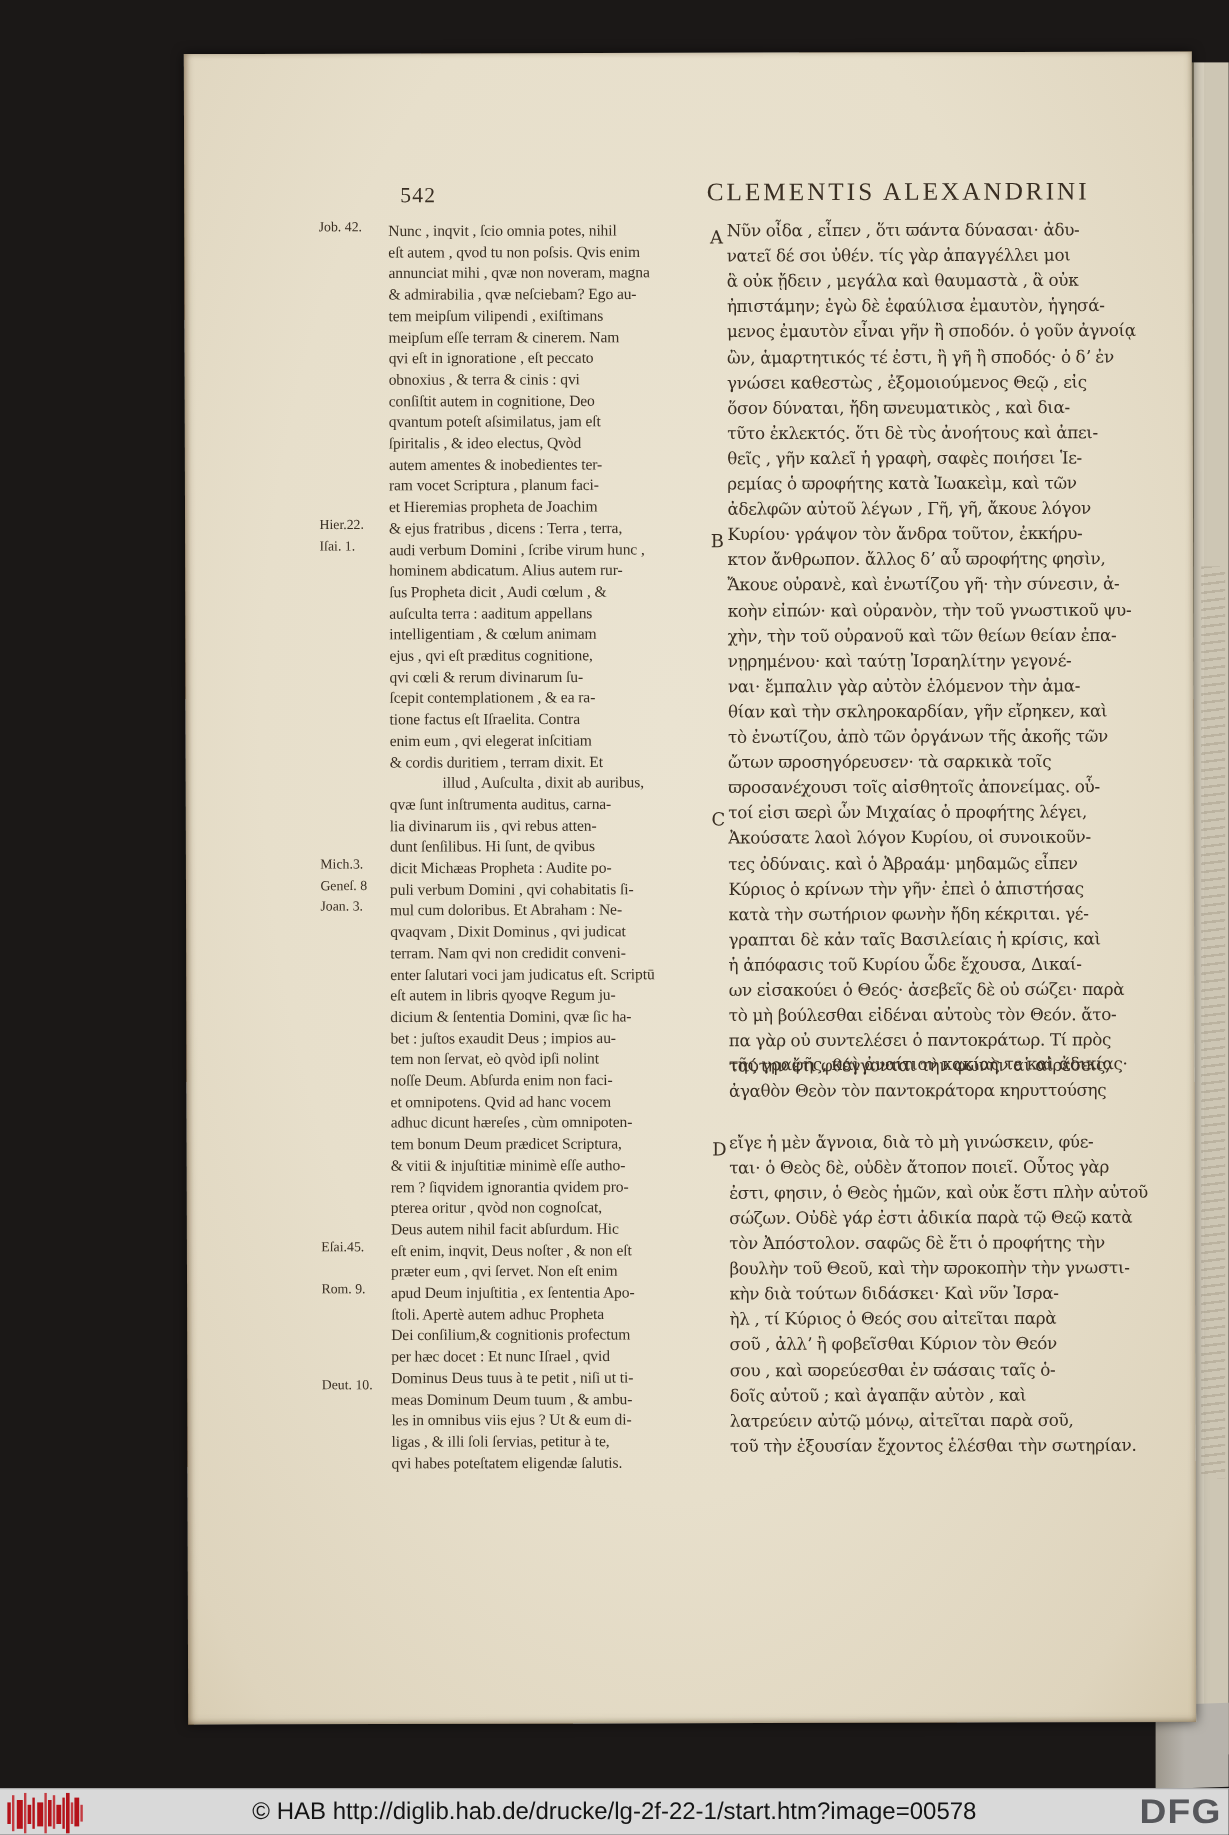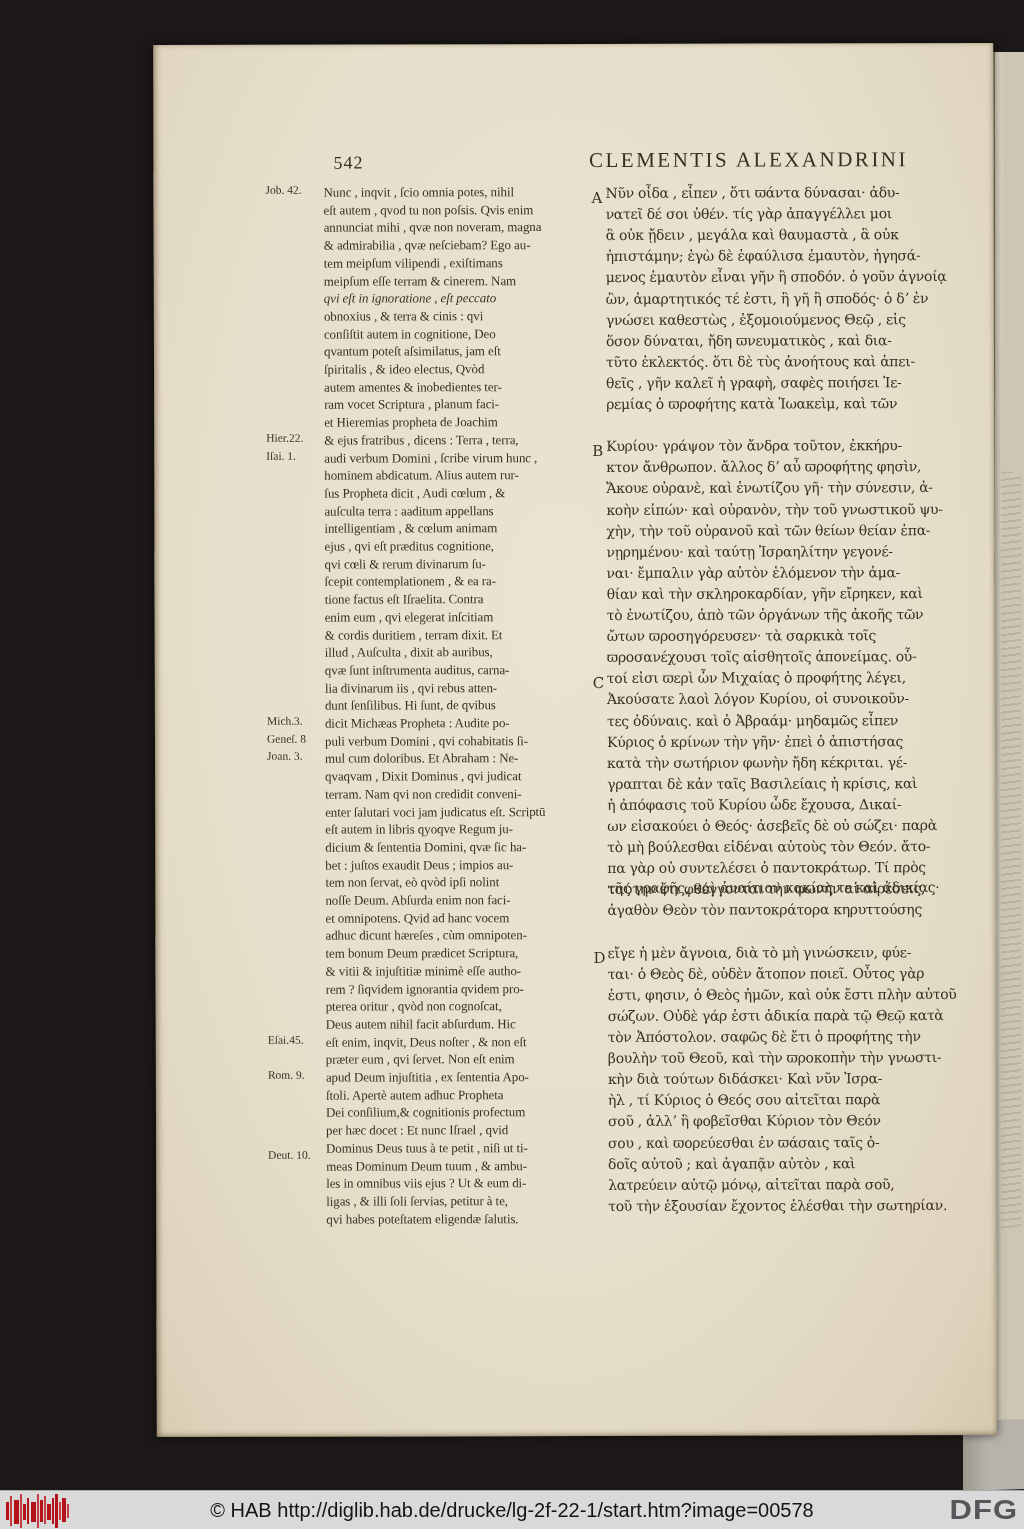--- a/index.html
+++ b/index.html
@@ -70,41 +70,41 @@
   <div class="page">
     <div class="folio">542</div>
     <div class="running-title">CLEMENTIS ALEXANDRINI</div>
     <div class="latin-col">
         <div class="tline" style="top: 0px;">Nunc , inqvit , ſcio omnia potes, nihil</div>
         <div class="tline" style="top: 17.7px;">eſt autem , qvod tu non poſsis. Qvis enim</div>
         <div class="tline" style="top: 35.4px;">annunciat mihi , qvæ non noveram, magna</div>
         <div class="tline" style="top: 53.1px;">&amp; admirabilia ,  qvæ neſciebam? Ego au-</div>
         <div class="tline" style="top: 70.8px;">tem  meipſum  vilipendi ,  exiſtimans</div>
         <div class="tline" style="top: 88.5px;">meipſum eſſe terram &amp; cinerem.  Nam</div>
-        <div class="tline" style="top: 106.2px; font-style: italic;">qvi  eſt  in  ignoratione ,  eſt  peccato</div>
+        <div class="tline" style="top: 106.2px;">qvi  eſt  in  ignoratione ,  eſt  peccato</div>
         <div class="tline" style="top: 123.9px;">obnoxius ,  &amp;  terra  &amp;  cinis  :  qvi</div>
         <div class="tline" style="top: 141.6px;">conſiſtit  autem  in  cognitione,  Deo</div>
         <div class="tline" style="top: 159.3px;">qvantum poteſt  aſsimilatus,  jam  eſt</div>
         <div class="tline" style="top: 177px;">ſpiritalis  ,  &amp;  ideo  electus,   Qvòd</div>
         <div class="tline" style="top: 194.7px;">autem  amentes  &amp;  inobedientes  ter-</div>
         <div class="tline" style="top: 212.4px;">ram  vocet  Scriptura ,  planum  faci-</div>
         <div class="tline" style="top: 230.1px;">et  Hieremias  propheta  de  Joachim</div>
         <div class="tline" style="top: 247.8px;">&amp; ejus fratribus ,  dicens : Terra , terra,</div>
         <div class="tline" style="top: 265.5px;">audi verbum Domini , ſcribe virum hunc ,</div>
         <div class="tline" style="top: 283.2px;">hominem abdicatum.   Alius autem rur-</div>
         <div class="tline" style="top: 300.9px;">ſus Propheta dicit ,  Audi cœlum  ,  &amp;</div>
         <div class="tline" style="top: 318.6px;">auſculta  terra  :  aaditum   appellans</div>
         <div class="tline" style="top: 336.3px;">intelligentiam ,  &amp;  cœlum  animam</div>
         <div class="tline" style="top: 354px;">ejus ,  qvi  eſt  præditus  cognitione,</div>
         <div class="tline" style="top: 371.7px;">qvi  cœli  &amp;  rerum  divinarum  ſu-</div>
         <div class="tline" style="top: 389.4px;">ſcepit  contemplationem ,  &amp;  ea  ra-</div>
         <div class="tline" style="top: 407.1px;">tione  factus  eſt  Iſraelita.   Contra</div>
         <div class="tline" style="top: 424.8px;">enim  eum ,  qvi  elegerat  inſcitiam</div>
         <div class="tline" style="top: 442.5px;">&amp; cordis duritiem ,  terram dixit.   Et</div>
-        <div class="tline" style="top: 460.2px;">illud  ,  Auſculta ,  dixit  ab  auribus,</div>
+        <div class="tline" style="top: 460.2px; margin-left: 44px;">illud  ,  Auſculta ,  dixit  ab  auribus,</div>
         <div class="tline" style="top: 477.9px;">qvæ ſunt  inſtrumenta auditus, carna-</div>
         <div class="tline" style="top: 495.6px;">lia  divinarum  iis ,  qvi rebus  atten-</div>
         <div class="tline" style="top: 513.3px;">dunt ſenſilibus.   Hi ſunt,  de qvibus</div>
         <div class="tline" style="top: 531px;">dicit Michæas Propheta  :   Audite po-</div>
         <div class="tline" style="top: 548.7px;">puli verbum Domini ,  qvi cohabitatis ſi-</div>
         <div class="tline" style="top: 566.4px;">mul cum doloribus.    Et Abraham : Ne-</div>
         <div class="tline" style="top: 584.1px;">qvaqvam ,  Dixit  Dominus ,  qvi judicat</div>
         <div class="tline" style="top: 601.8px;">terram.   Nam qvi non credidit conveni-</div>
         <div class="tline" style="top: 619.5px;">enter ſalutari voci jam judicatus eſt. Scriptū</div>
         <div class="tline" style="top: 637.2px;">eſt autem in libris qyoqve Regum ju-</div>
@@ -136,20 +136,21 @@
         <div class="tline" style="top: 21.1px;">νατεῖ δέ σοι ὐθέν.   τίς γὰρ ἀπαγγέλλει μοι</div>
         <div class="tline" style="top: 42.2px;">ἃ οὐκ ᾔδειν , μεγάλα καὶ θαυμαστὰ , ἃ οὐκ</div>
         <div class="tline" style="top: 63.3px;">ἠπιστάμην; ἐγὼ δὲ ἐφαύλισα ἐμαυτὸν, ἡγησά-</div>
         <div class="tline" style="top: 84.4px;">μενος ἐμαυτὸν εἶναι γῆν ἢ σποδόν. ὁ γοῦν ἀγνοίᾳ</div>
         <div class="tline" style="top: 105.5px;">ὢν, ἁμαρτητικός τέ ἐστι, ἢ γῆ ἢ σποδός· ὁ δʼ ἐν</div>
         <div class="tline" style="top: 126.6px;">γνώσει καθεστὼς , ἐξομοιούμενος Θεῷ , εἰς</div>
         <div class="tline" style="top: 147.7px;">ὅσον δύναται, ἤδη  ϖνευματικὸς ,  καὶ δια-</div>
         <div class="tline" style="top: 168.8px;">τῦτο ἐκλεκτός. ὅτι δὲ τὺς ἀνοήτους καὶ ἀπει-</div>
         <div class="tline" style="top: 189.9px;">θεῖς , γῆν καλεῖ ἡ γραφὴ, σαφὲς ποιήσει Ἱε-</div>
         <div class="tline" style="top: 211px;">ρεμίας ὁ ϖροφήτης κατὰ Ἰωακεὶμ, καὶ τῶν</div>
+        <div class="tline" style="top: 232.1px;">ἀδελφῶν αὐτοῦ λέγων , Γῆ, γῆ, ἄκουε λόγον</div>
         <div class="tline" style="top: 253.2px;">Κυρίου·   γράψον τὸν ἄνδρα τοῦτον, ἐκκήρυ-</div>
         <div class="tline" style="top: 274.3px;">κτον ἄνθρωπον. ἄλλος δʼ αὖ ϖροφήτης φησὶν,</div>
         <div class="tline" style="top: 295.4px;">Ἄκουε οὐρανὲ, καὶ ἐνωτίζου γῆ·  τὴν σύνεσιν, ἀ-</div>
         <div class="tline" style="top: 316.5px;">κοὴν εἰπών· καὶ οὐρανὸν, τὴν τοῦ γνωστικοῦ ψυ-</div>
         <div class="tline" style="top: 337.6px;">χὴν, τὴν τοῦ οὐρανοῦ καὶ τῶν θείων θείαν ἐπα-</div>
         <div class="tline" style="top: 358.7px;">νῃρημένου·  καὶ ταύτῃ  Ἰσραηλίτην  γεγονέ-</div>
         <div class="tline" style="top: 379.8px;">ναι·  ἔμπαλιν γὰρ αὐτὸν ἑλόμενον τὴν ἀμα-</div>
         <div class="tline" style="top: 400.9px;">θίαν καὶ τὴν σκληροκαρδίαν, γῆν εἴρηκεν, καὶ</div>
         <div class="tline" style="top: 422px;">τὸ ἐνωτίζου, ἀπὸ τῶν ὀργάνων τῆς ἀκοῆς τῶν</div>
         <div class="tline" style="top: 443.1px;">ὤτων  ϖροσηγόρευσεν·   τὰ  σαρκικὰ  τοῖς</div>

